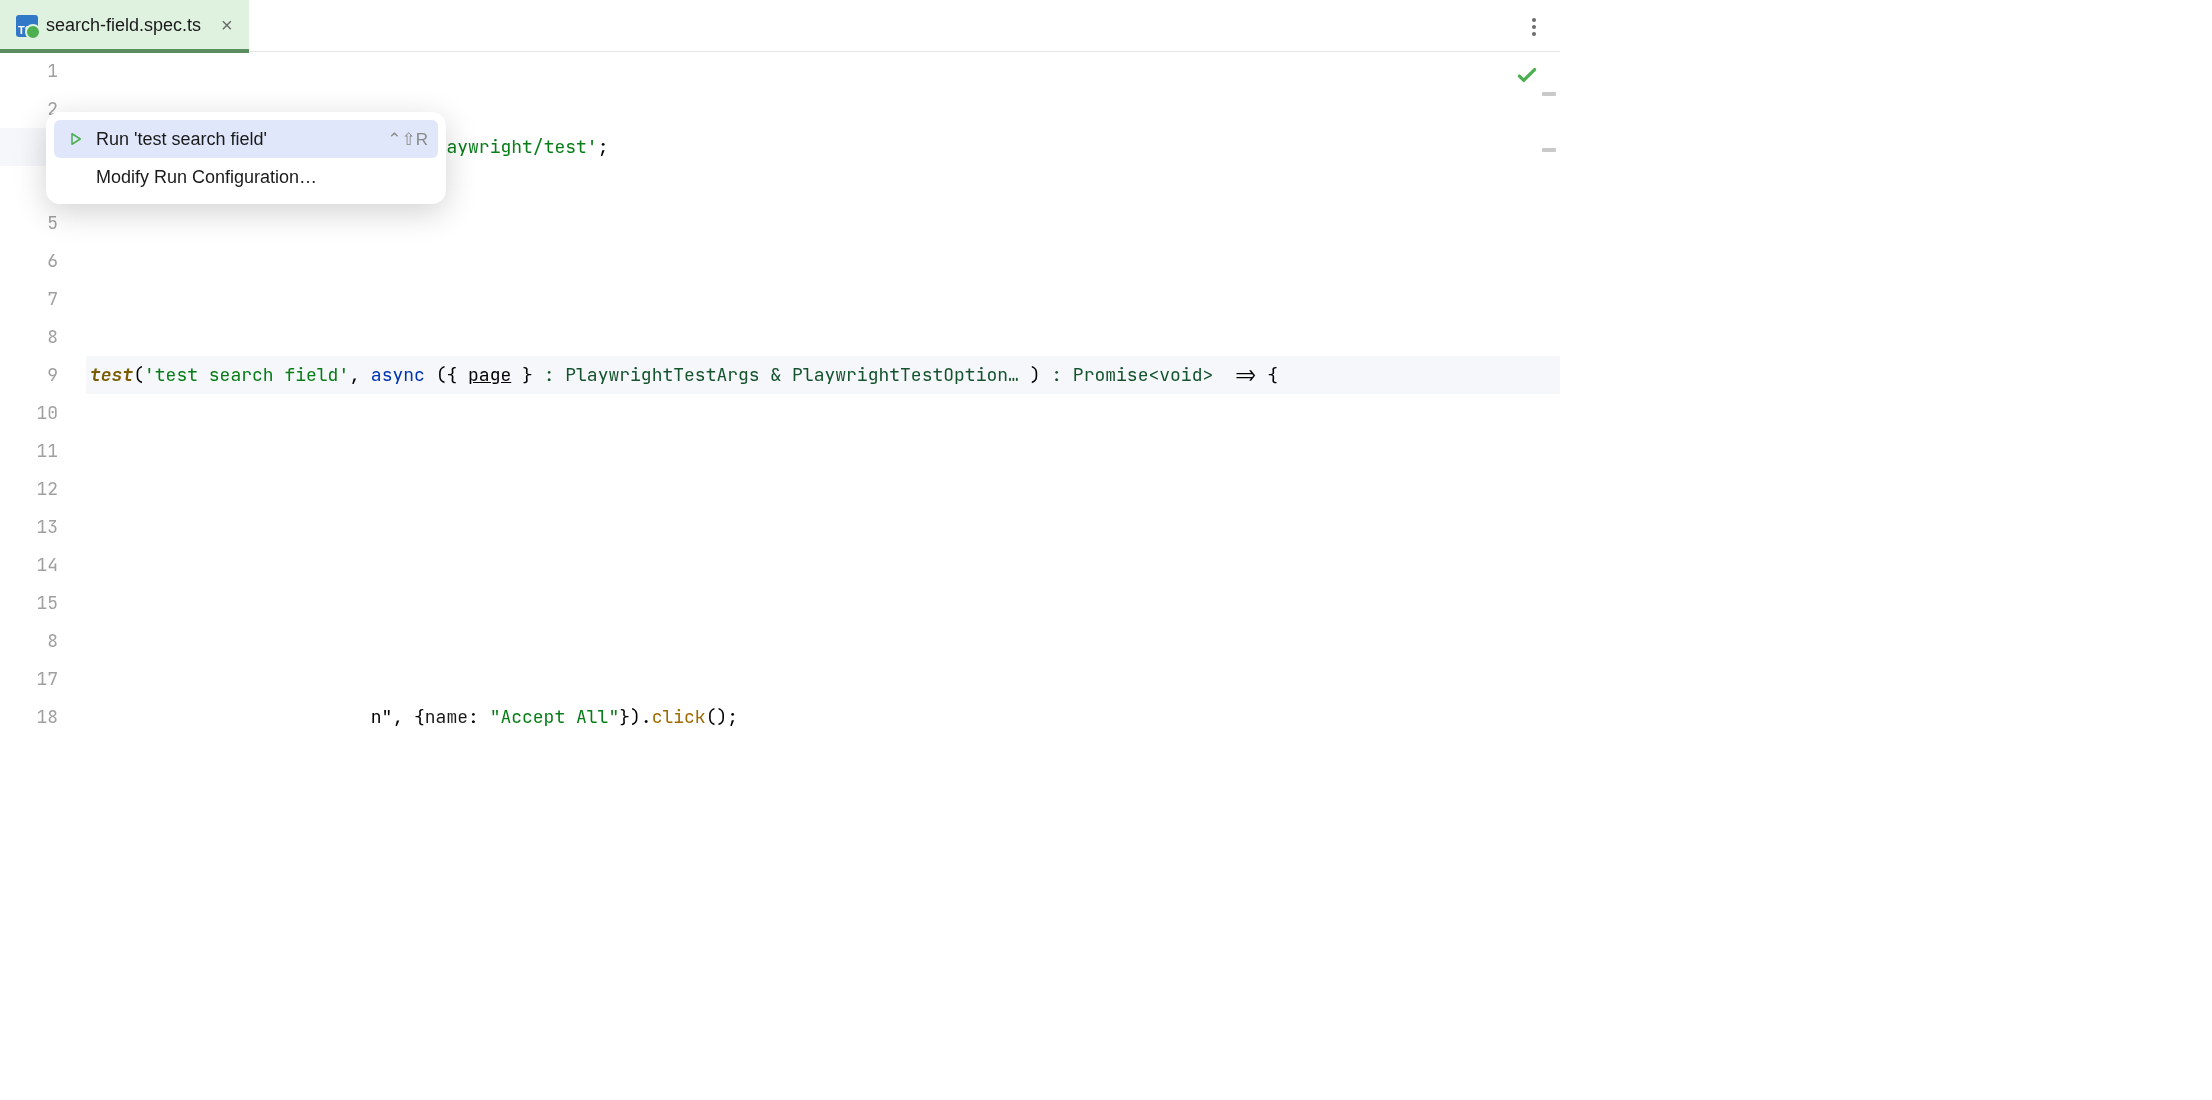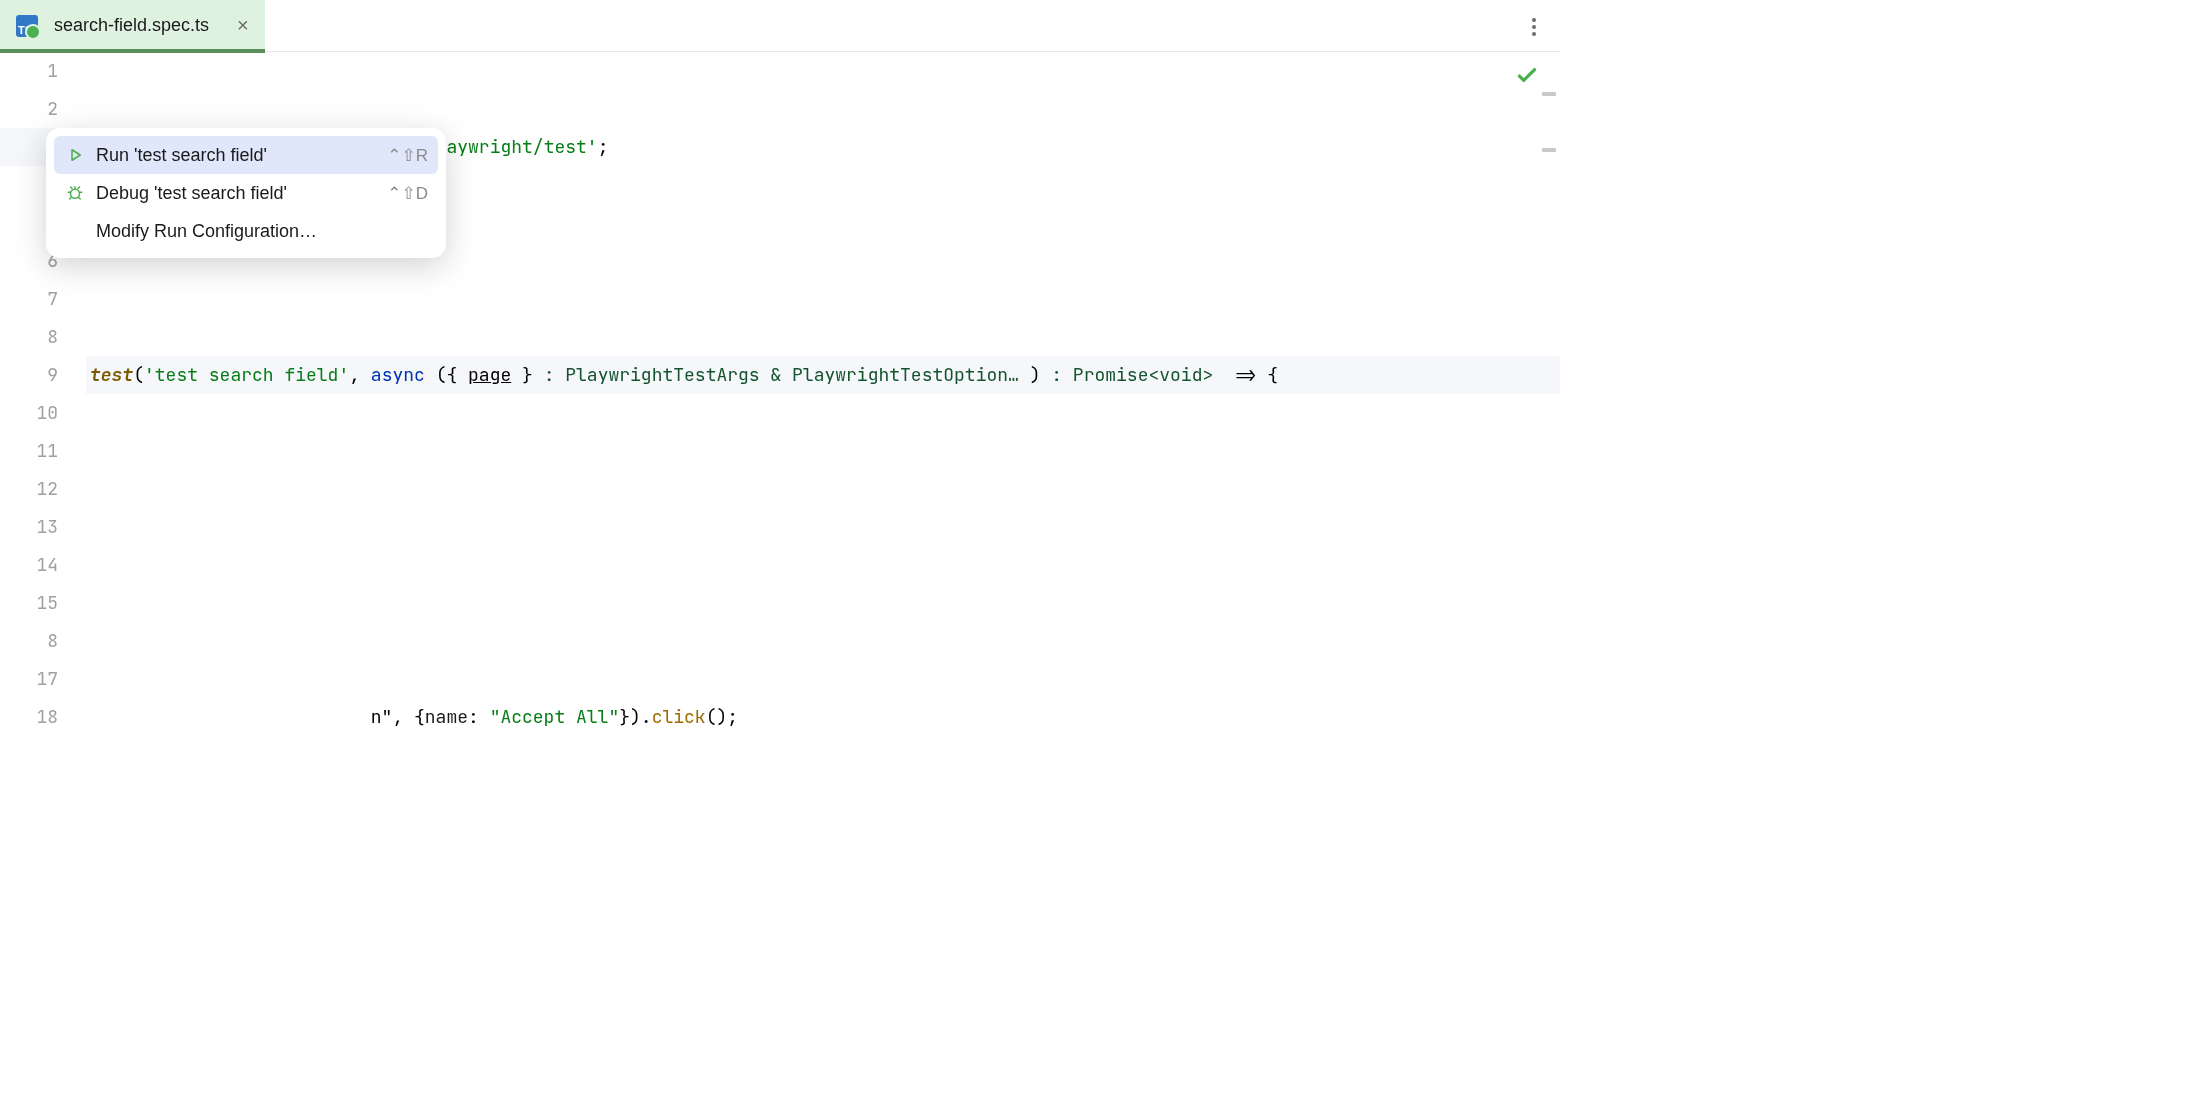--- a/index.html
+++ b/index.html
@@ -14,21 +14,21 @@
 .tab-bar {
   height: 52px;
   display: flex;
   align-items: center;
   border-bottom: 1px solid #e6e6e6;
   position: relative;
 }
 .tab {
   display: flex;
   align-items: center;
-  gap: 16px;
+  gap: 8px;
   padding: 0 16px;
   height: 52px;
   background: #dff2e0;
   position: relative;
 }
 .tab-active-underline {
   position: absolute;
   bottom: -1px;
   left: 0;
   right: 0;
@@ -121,21 +121,21 @@
 .fn { color: #7a5c00; font-style: italic; font-weight: bold; }
 .fn2 { color: #9e6b00; }
 .str { color: #067d17; }
 .ident { color: #1a1a1a; }
 .ident-u { text-decoration: underline; margin-top: 9px; }
 .param-hint { color: #14532d; margin-top: 30px; }
 .comment { color: #8a8a8a; font-style: italic; }
 .context-menu {
   position: absolute;
   left: 46px;
-  top: 128px;
+  top: 112px;
   width: 400px;
   background: #fff;
   border-radius: 14px;
   box-shadow: 0 8px 32px rgba(0,0,0,0.18);
   padding: 8px;
   z-index: 10;
 }
 .menu-item {
   display: flex;
   align-items: center;
@@ -251,26 +251,16 @@
   <div class="menu-item selected">
     <span class="menu-icon">
       <svg width="18" height="18" viewBox="0 0 24 24">
           <path d="M8 5v14l11-7z" fill="none" stroke="#4caf50" stroke-width="2" stroke-linejoin="round"></path>
         </svg>
     </span>
     <span>Run 'test search field'</span>
     <span class="menu-shortcut">⌃⇧R</span>
   </div>
   <div class="menu-item">
-    <span class="menu-icon">
-      <svg width="18" height="18" viewBox="0 0 24 24">
-          <circle cx="12" cy="13" r="6" fill="none" stroke="#4caf50" stroke-width="2"></circle>
-          <path d="M12 7V4M6 11H3M21 11h-3M7 18l-2 2M17 18l2 2M8 6L6 4M16 6l2-2" stroke="#4caf50" stroke-width="2" stroke-linecap="round"></path>
-        </svg>
-    </span>
-    <span>Debug 'test search field'</span>
-    <span class="menu-shortcut">⌃⇧D</span>
-  </div>
-  <div class="menu-item">
     <span class="menu-icon"></span>
     <span>Modify Run Configuration…</span>
   </div>
 </div>
 
 </body></html>

